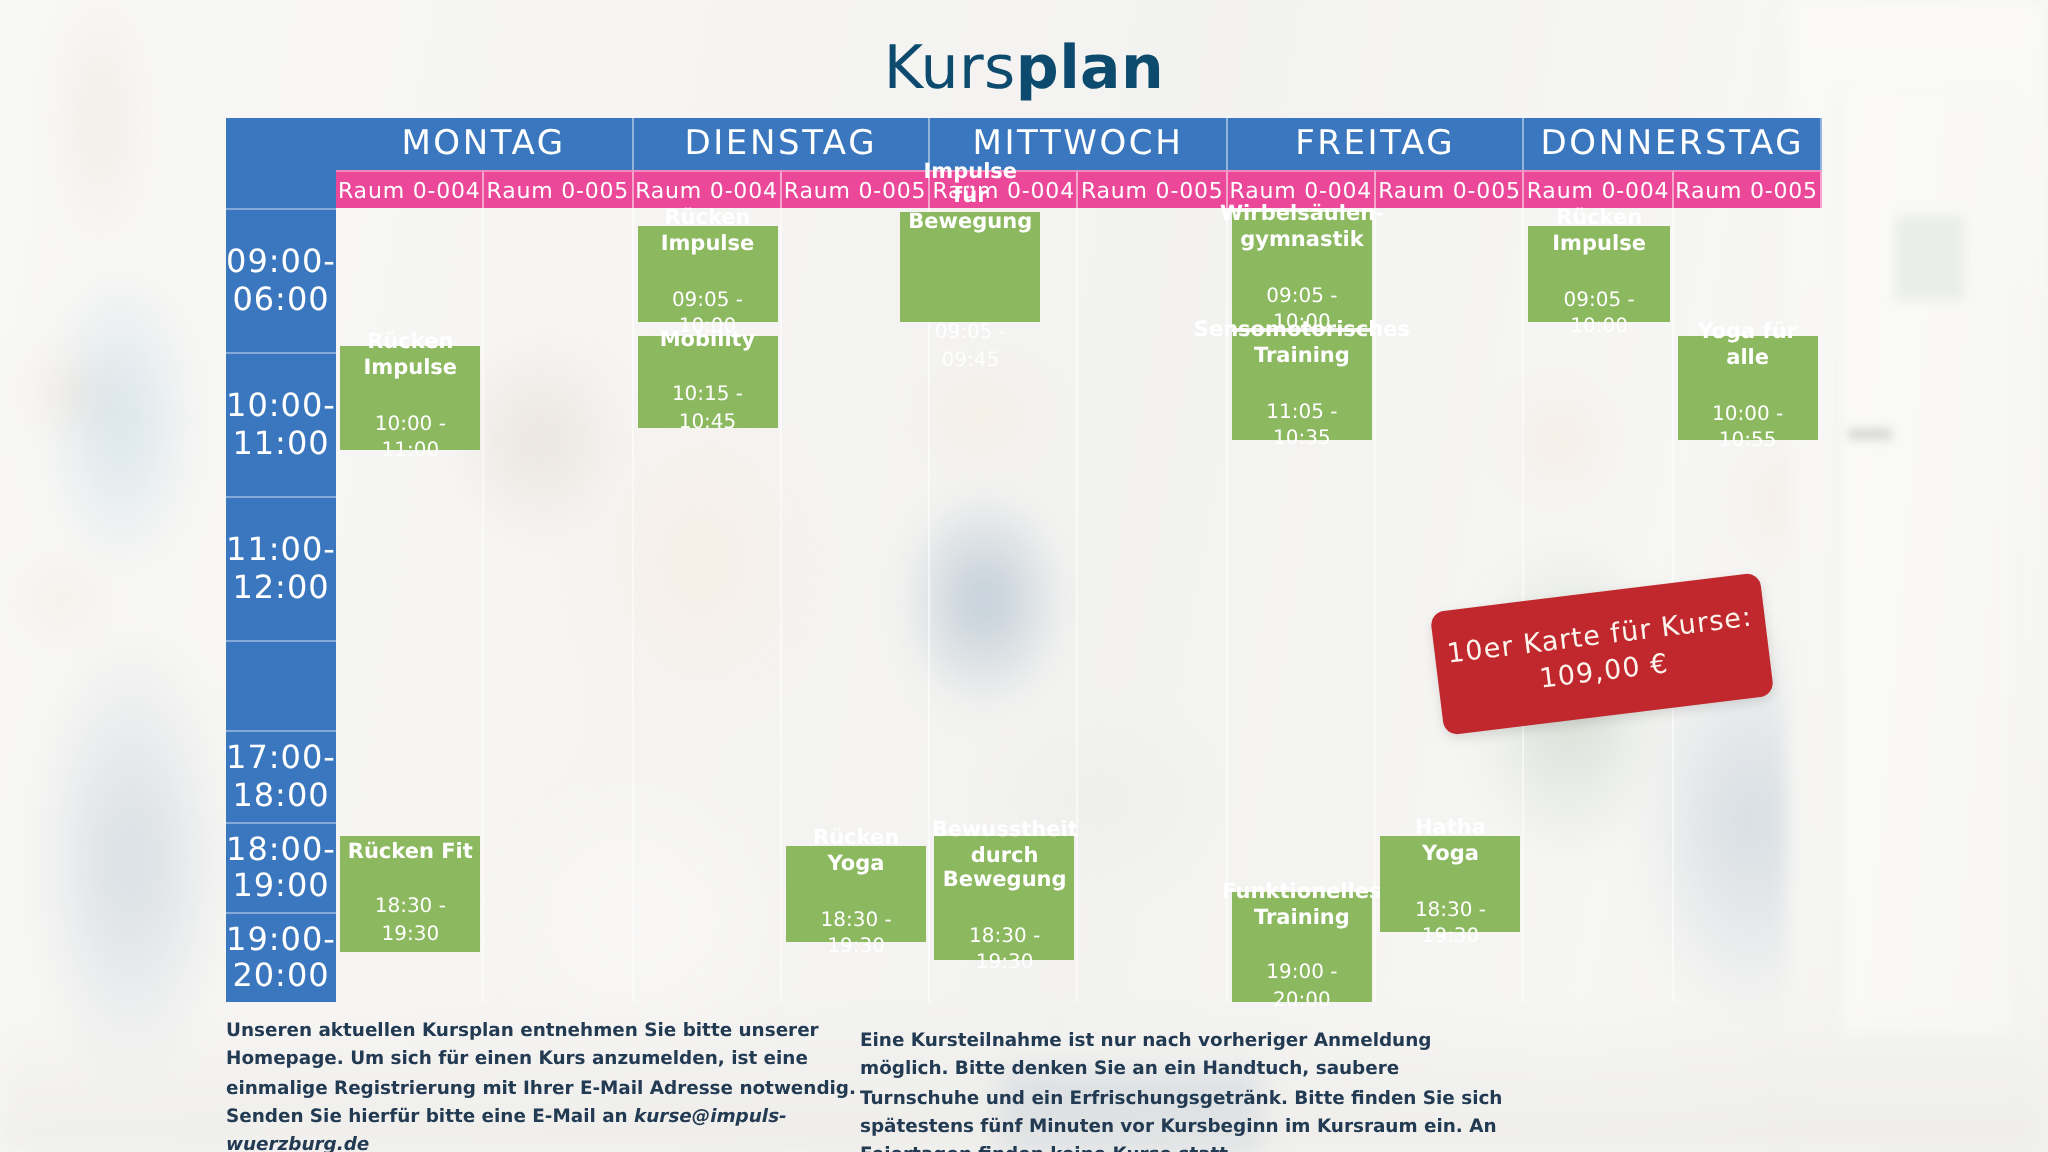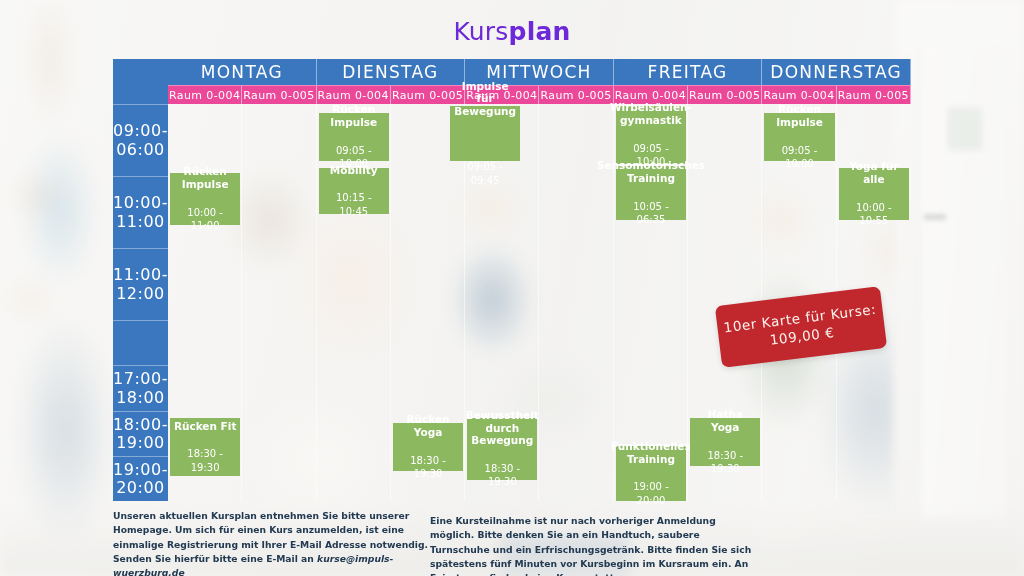--- a/index.html
+++ b/index.html
@@ -83,21 +83,21 @@
   #backdrop .mat{
     position:absolute;left:500px;bottom:0px;width:130px;height:40px;
     background:rgba(112,140,172,.45);filter:blur(7px);
   }
   
   #backdrop .wash{position:absolute;inset:0;background:rgba(250,249,247,.52);}
 
   
   .title{
     position:absolute;left:0;top:17px;width:1024px;text-align:center;
-    font-size:25px;color:#6d28d9;letter-spacing:.2px;
+    font-size:30px;color:#0c4a6e;letter-spacing:.2px;
     font-family:"DejaVu Sans", sans-serif;
   }
   .title .light{font-weight:400;font-style:normal;}
   .title .bold{font-weight:700;}
 
   
   .schedule{
     position:absolute;left:113px;top:59px;width:798px;height:442px;
   }
   .grid{
@@ -334,21 +334,21 @@
       <div class="course" title="Mittwoch · Raum 0-004" style="left: 337px; top: 47px; width: 70.3px; height: 55px; gap: 28px;">
         <div class="cname">Impulse für Bewegung</div>
         <div class="ctime">09:05 - 09:45</div>
       </div>
       <div class="course" title="Donnerstag · Raum 0-004" style="left: 502.8px; top: 47px; width: 70.3px; height: 58px;">
         <div class="cname">Wirbelsäulen- gymnastik</div>
         <div class="ctime">09:05 - 10:00</div>
       </div>
       <div class="course" title="Donnerstag · Raum 0-004" style="left: 502.8px; top: 107px; width: 70.3px; height: 54px;">
         <div class="cname">Sensomotorisches Training</div>
-        <div class="ctime">10:05 - 06:35</div>
+        <div class="ctime">11:05 - 10:35</div>
       </div>
       <div class="course" title="Freitag · Raum 0-004" style="left: 651.4px; top: 54px; width: 70.3px; height: 48px;">
         <div class="cname">Rücken Impulse</div>
         <div class="ctime">09:05 - 10:00</div>
       </div>
       <div class="course" title="Freitag · Raum 0-005" style="left: 725.7px; top: 109px; width: 70.3px; height: 52px;">
         <div class="cname">Yoga für alle</div>
         <div class="ctime">10:00 - 10:55</div>
       </div>
       <div class="course" title="Montag · Raum 0-004" style="left: 57px; top: 359px; width: 70.3px; height: 58px;">

